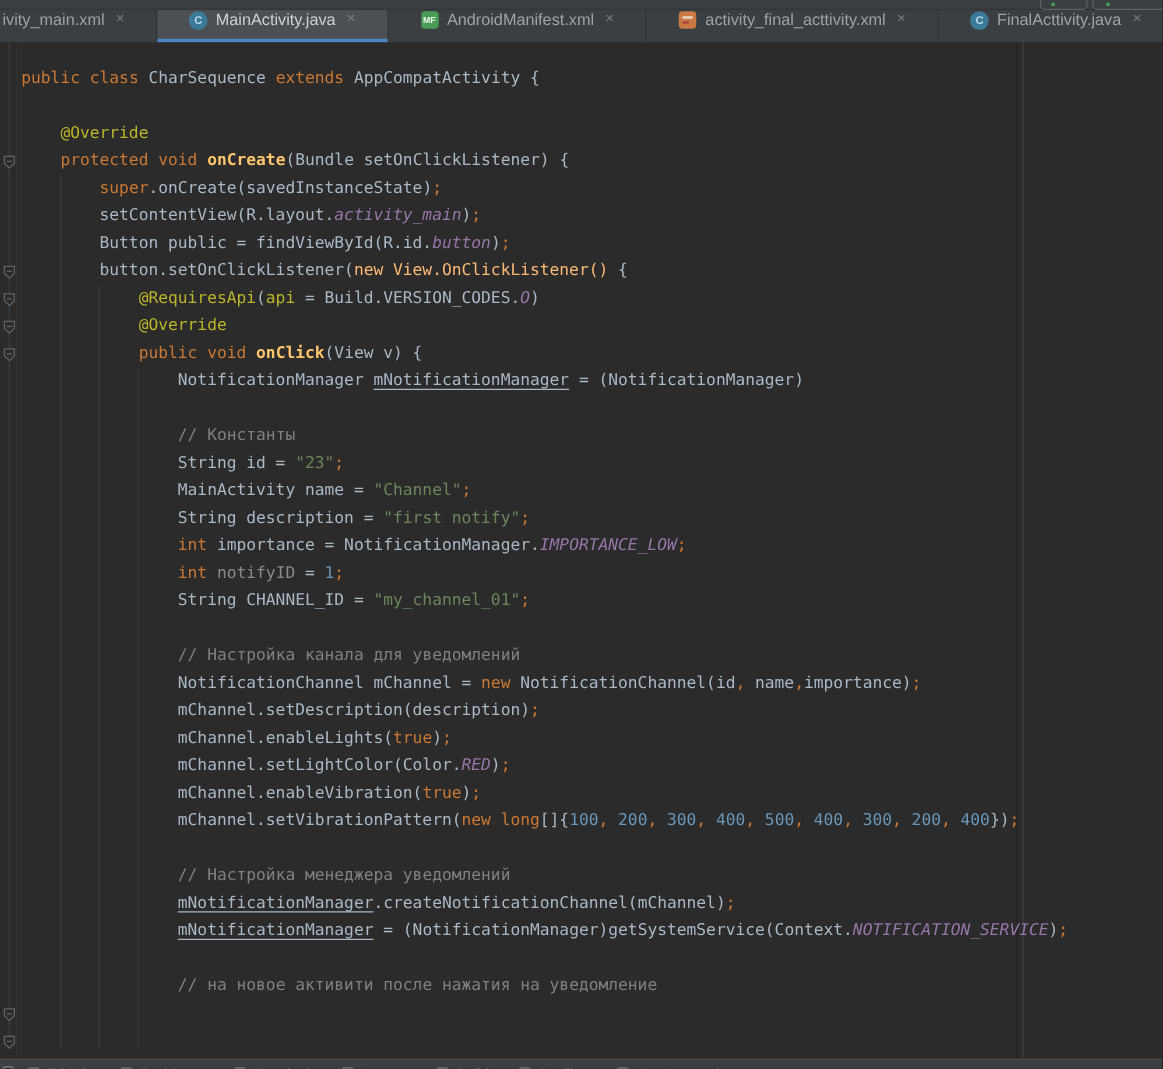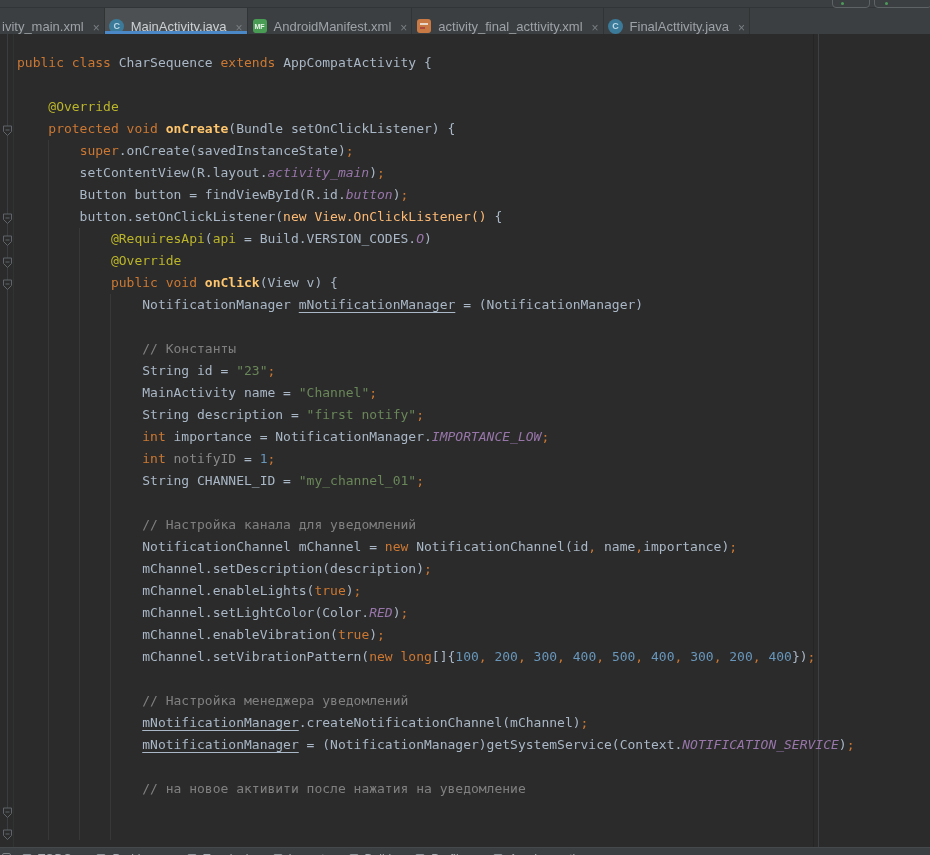--- a/index.html
+++ b/index.html
@@ -9,21 +9,21 @@
   .top-strip{position:absolute;left:0;top:0;width:930px;height:8px;background:#3C3F41;
              border-bottom:1px solid #323537;box-sizing:border-box;}
   .strip-btn{position:absolute;top:-6px;height:12px;border:1px solid #5E6365;border-radius:4px;}
   .strip-btn.b1{left:832px;width:36px;}
   .strip-btn.b2{left:874px;width:56px;}
   .gdot{position:absolute;left:8px;top:7px;width:3px;height:3px;border-radius:50%;background:#4C9B57;}
   .strip-btn.b2 .gdot{left:10px;}
   
   .tab-bar{position:absolute;left:0;top:8px;width:930px;height:26px;background:#3C3F41;
            display:flex;align-items:stretch;overflow:hidden;}
-  .tab{position:relative;display:flex;align-items:flex-end;padding:0 4px;color:#9DA3A8;
+  .tab{position:relative;display:flex;align-items:flex-start;padding:0 25px;color:#9DA3A8;
        font-size:13px;border-right:1px solid #313435;cursor:default;white-space:nowrap;}
   .tab.first{padding-left:2px;}
   .tab.selected{background:#4C5052;color:#CDD1D4;}
   .tab.selected::after{content:"";position:absolute;left:0;right:0;bottom:0;height:3px;background:#4A88C7;}
   .tab .ticon{display:inline-flex;align-items:center;justify-content:center;
               width:16px;height:16px;margin-right:6px;flex:0 0 auto;}
   .icon-class{width:15px;height:15px;border-radius:50%;background:#3C7A99;color:#BCD9E8;
               font-size:9px;font-weight:bold;display:flex;align-items:center;justify-content:center;}
   .icon-manifest{width:14px;height:14px;border-radius:3px;background:#499C54;color:#EAF4EA;
               font-size:7px;font-weight:bold;display:flex;align-items:center;justify-content:center;}
@@ -154,21 +154,21 @@
     <div class="iguide ig3"></div>
     <div class="margin-guide mg1"></div>
     <div class="margin-guide mg2"></div>
     <div class="code" id="code">
         <div class="code-line"><span class="kw">public</span><span class="def"> </span><span class="kw">class</span><span class="def"> CharSequence </span><span class="kw">extends</span><span class="def"> AppCompatActivity {</span></div>
         <div class="code-line"></div>
         <div class="code-line"><span class="def">    </span><span class="ann">@Override</span></div>
         <div class="code-line"><span class="def">    </span><span class="kw">protected</span><span class="def"> </span><span class="kw">void</span><span class="def"> </span><span class="meth">onCreate</span><span class="def">(Bundle setOnClickListener) {</span></div>
         <div class="code-line"><span class="def">        </span><span class="kw">super</span><span class="def">.onCreate(savedInstanceState)</span><span class="pun">;</span></div>
         <div class="code-line"><span class="def">        setContentView(R.layout.</span><span class="con">activity_main</span><span class="def">)</span><span class="pun">;</span></div>
-        <div class="code-line"><span class="def">        Button button = findViewById(R.id.</span><span class="con">button</span><span class="def">)</span><span class="pun">;</span></div>
+        <div class="code-line"><span class="def">        Button public = findViewById(R.id.</span><span class="con">button</span><span class="def">)</span><span class="pun">;</span></div>
         <div class="code-line"><span class="def">        button.setOnClickListener(</span><span class="dim">new View.OnClickListener()</span><span class="def"> {</span></div>
         <div class="code-line"><span class="def">            </span><span class="ann">@RequiresApi</span><span class="def">(</span><span class="ann">api</span><span class="def"> = Build.VERSION_CODES.</span><span class="con">O</span><span class="def">)</span></div>
         <div class="code-line"><span class="def">            </span><span class="ann">@Override</span></div>
         <div class="code-line"><span class="def">            </span><span class="kw">public</span><span class="def"> </span><span class="kw">void</span><span class="def"> </span><span class="meth">onClick</span><span class="def">(View v) {</span></div>
         <div class="code-line"><span class="def">                NotificationManager </span><span class="defu">mNotificationManager</span><span class="def"> = (NotificationManager)</span></div>
         <div class="code-line"></div>
         <div class="code-line"><span class="def">                </span><span class="com">// Константы</span></div>
         <div class="code-line"><span class="def">                String id = </span><span class="str">"23"</span><span class="pun">;</span></div>
         <div class="code-line"><span class="def">                MainActivity name = </span><span class="str">"Channel"</span><span class="pun">;</span></div>
         <div class="code-line"><span class="def">                String description = </span><span class="str">"first notify"</span><span class="pun">;</span></div>

